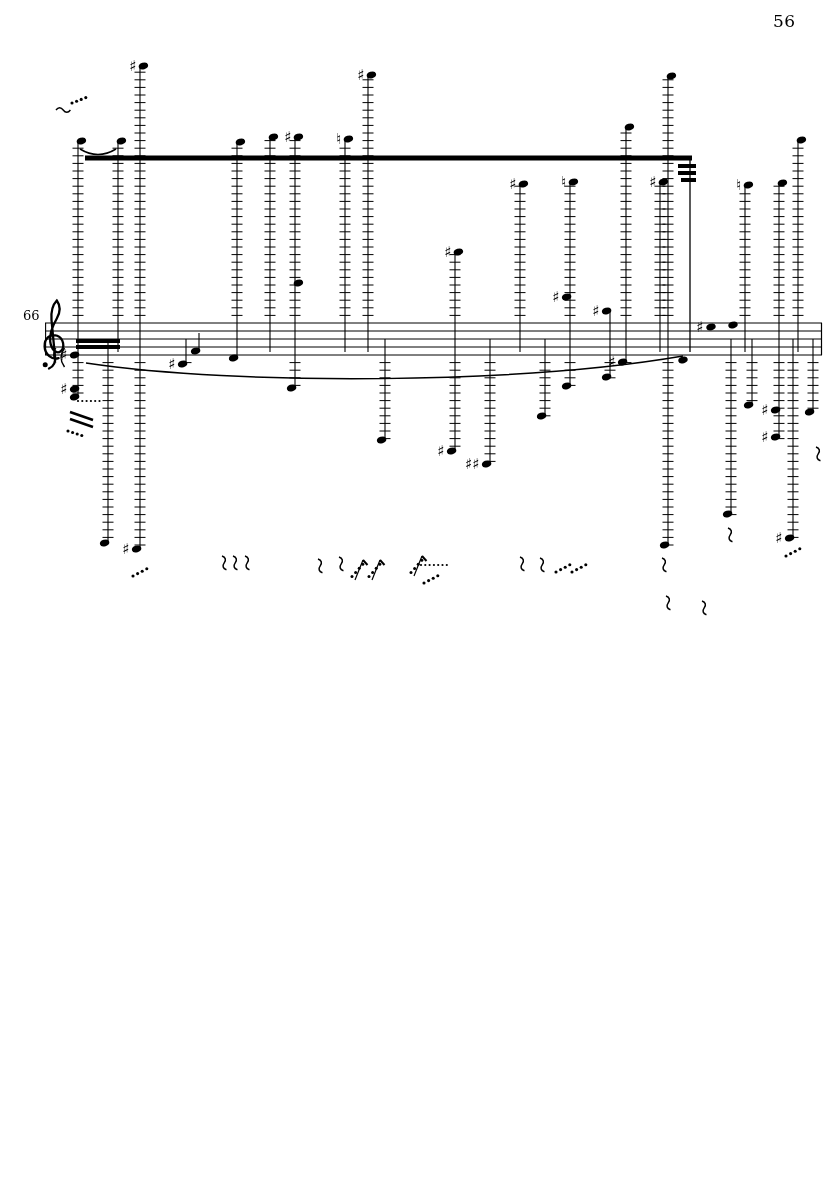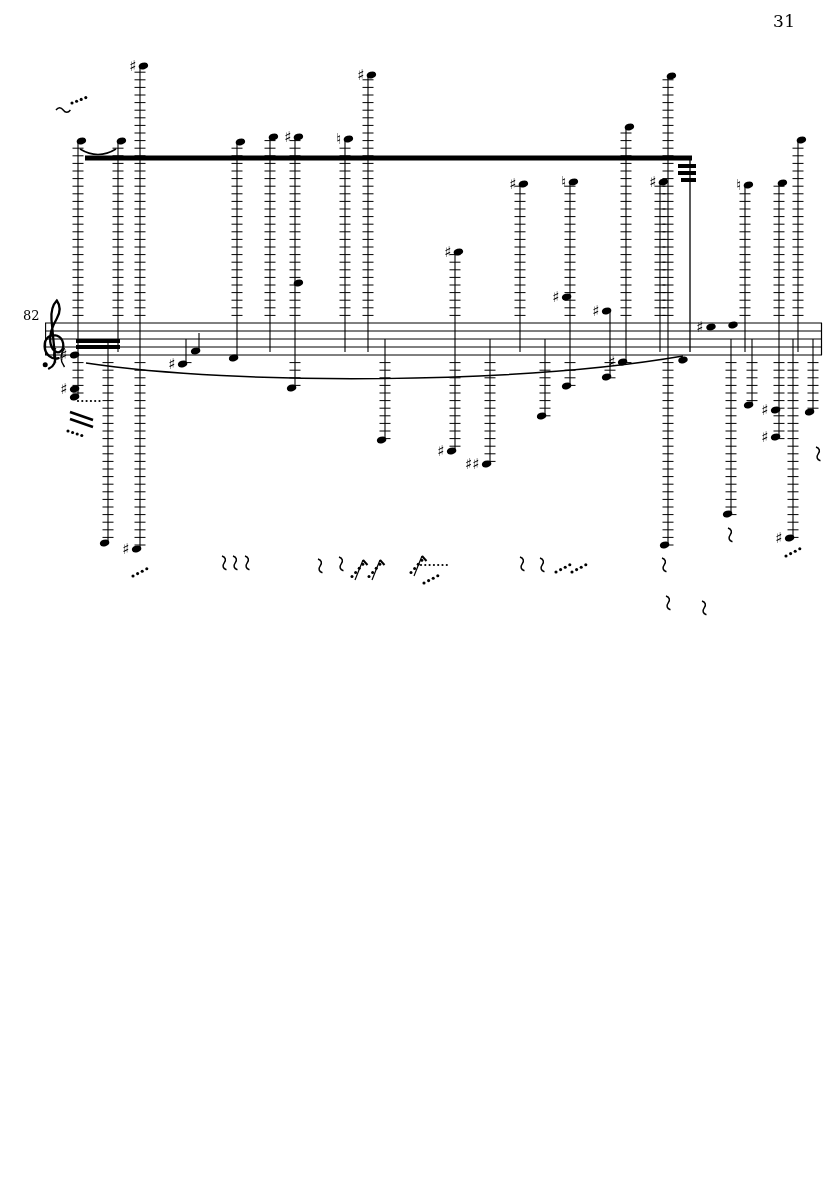--- a/index.html
+++ b/index.html
@@ -945,15 +945,15 @@
       <g>
         <circle cx="786" cy="556" r="1.55" fill="#000000"></circle>
         <circle cx="790.6" cy="553.6" r="1.55" fill="#000000"></circle>
         <circle cx="795.2" cy="551.2" r="1.55" fill="#000000"></circle>
         <circle cx="799.8" cy="548.8" r="1.55" fill="#000000"></circle>
       </g>
       <g>
         <path d="M 816 447 c 3 2.2 3 5 0 7.2 c -3 2.2 -3 5 0 7.2" fill="none" stroke="#000000" stroke-width="1.5" transform="rotate(-18 816 447)"></path>
       </g>
     </svg>
-  <div class="page-number">31</div>
-  <div class="measure-number">82</div>
+  <div class="page-number">56</div>
+  <div class="measure-number">66</div>
 </div>
 
 </body></html>

